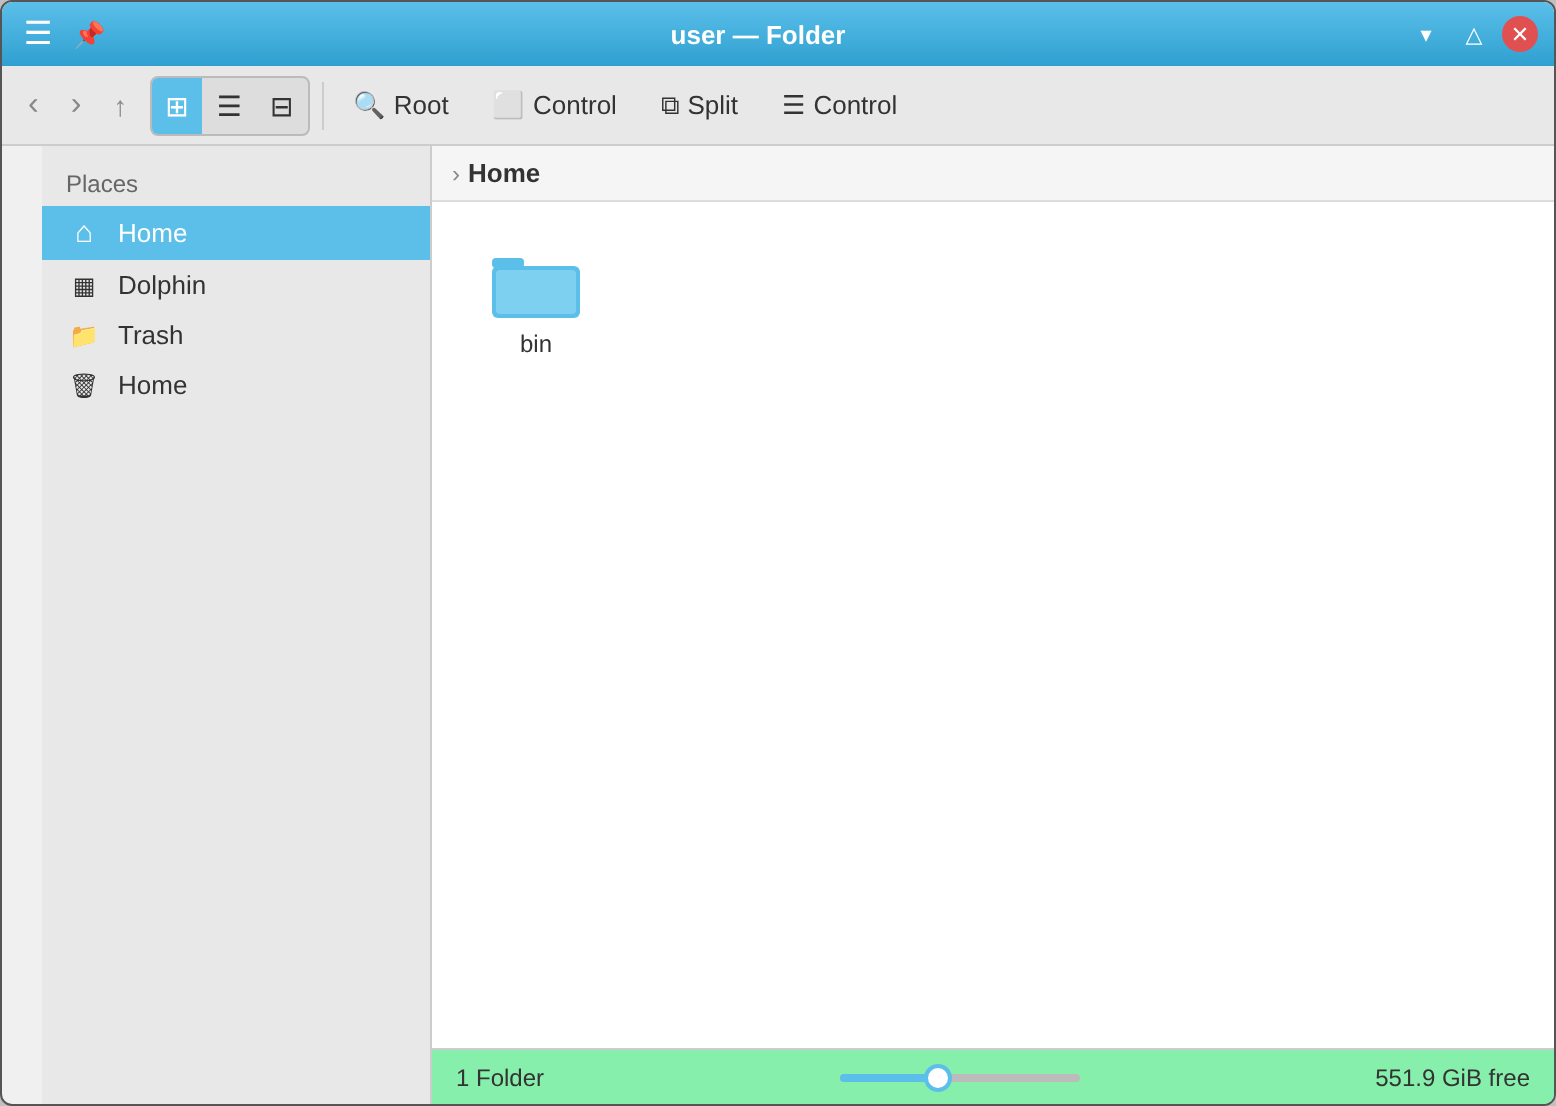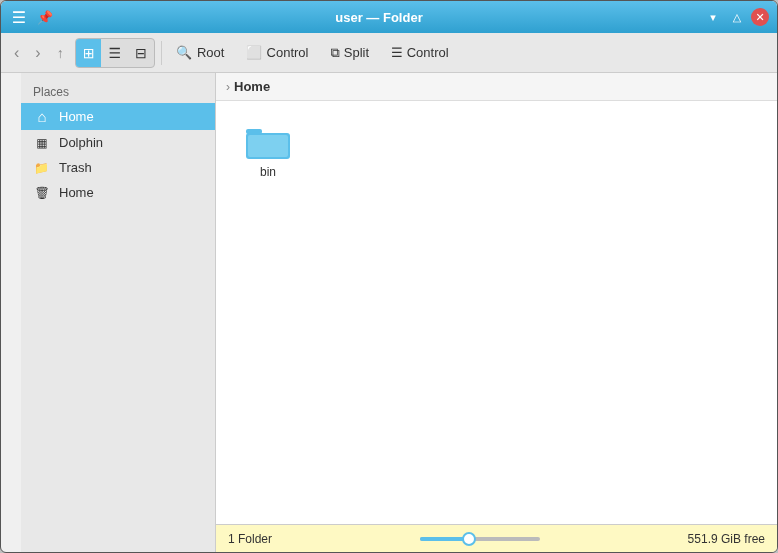--- a/index.html
+++ b/index.html
@@ -215,21 +215,21 @@
       font-size: 12px;
       color: #333;
       text-align: center;
       margin-top: 4px;
       word-break: break-word;
     }
 
     
     .statusbar {
       height: 28px;
-      background: #fef9c3;
+      background: #86efac;
       border-top: 1px solid #ccc;
       display: flex;
       align-items: center;
       padding: 0 12px;
       font-size: 12px;
       color: #333;
       flex-shrink: 0;
       justify-content: space-between;
     }
     .statusbar-center {

